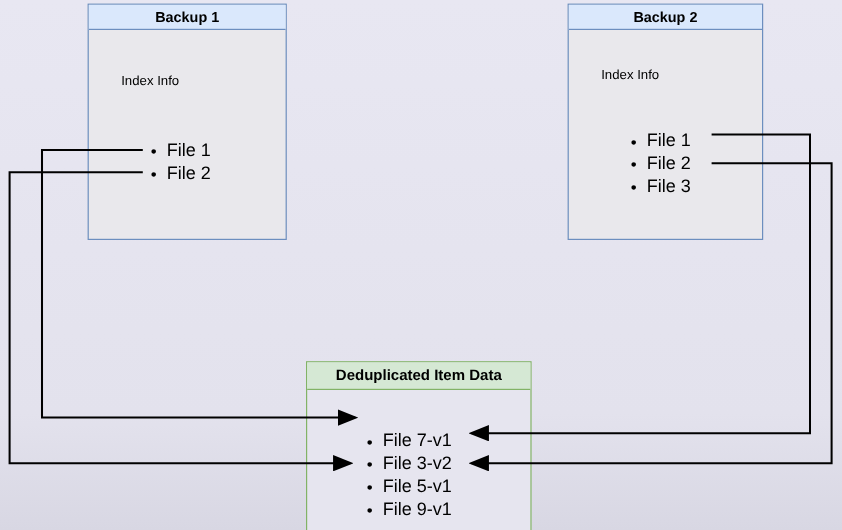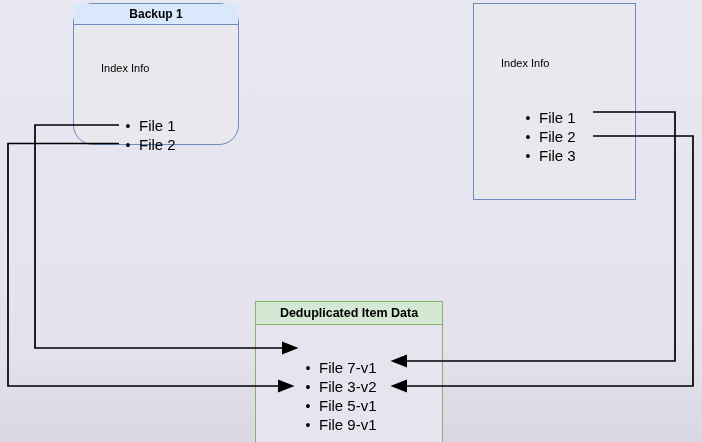--- a/index.html
+++ b/index.html
@@ -25,38 +25,41 @@
   .dlist { position:absolute; }
   .ditem { display:flex; align-items:center; height:19px; font-size:15px; white-space:nowrap; }
   .dot { width:12px; text-align:center; margin-right:5px; font-size:14px; }
   .wires { position:absolute; left:0; top:0; width:702px; height:442px; pointer-events:none; }
 </style>
 </head>
 <body>
 
 <div class="canvas">
 
-  <div class="box blue" style="left:73px; top:3px; width:166px; height:142px;border-radius:20px;">
+  <div class="box blue" style="left:73px; top:3px; width:166px; height:197px;">
     <div class="box-header">
       <span>Backup 1</span>
     </div>
     <div class="subtitle" style="left:27px; top:58px;">Index Info</div>
     <div class="dlist" style="left:48px; top:112px;">
       <div class="ditem">
         <span class="dot">•</span>
         <span>File 1</span>
       </div>
       <div class="ditem">
         <span class="dot">•</span>
         <span>File 2</span>
       </div>
     </div>
   </div>
 
   <div class="box blue" style="left:473px; top:3px; width:163px; height:197px;">
+    <div class="box-header">
+      <span>Backup 2</span>
+    </div>
     <div class="subtitle" style="left:27px; top:53px;">Index Info</div>
     <div class="dlist" style="left:48px; top:104px;">
       <div class="ditem">
         <span class="dot">•</span>
         <span>File 1</span>
       </div>
       <div class="ditem">
         <span class="dot">•</span>
         <span>File 2</span>
       </div>

